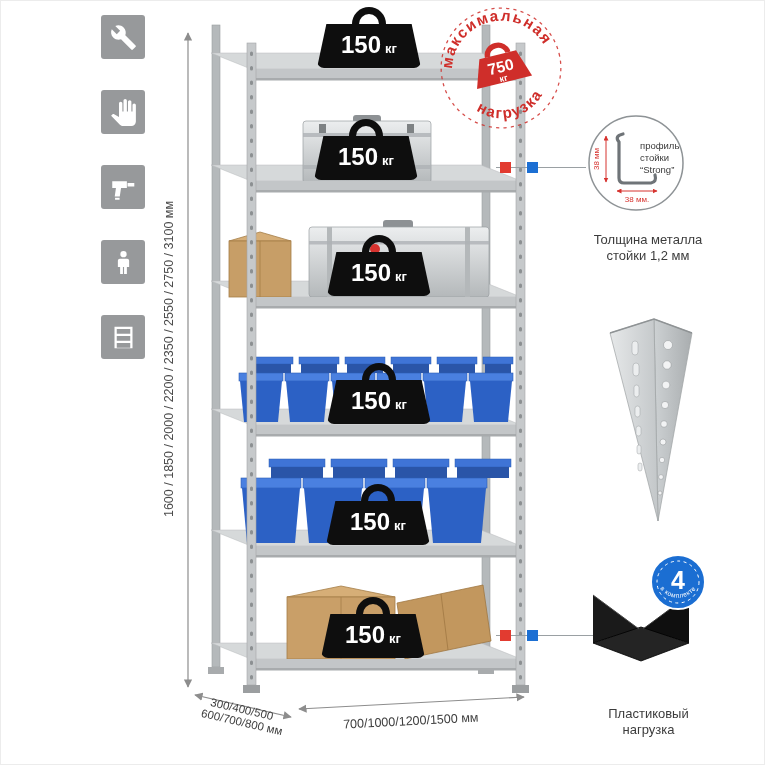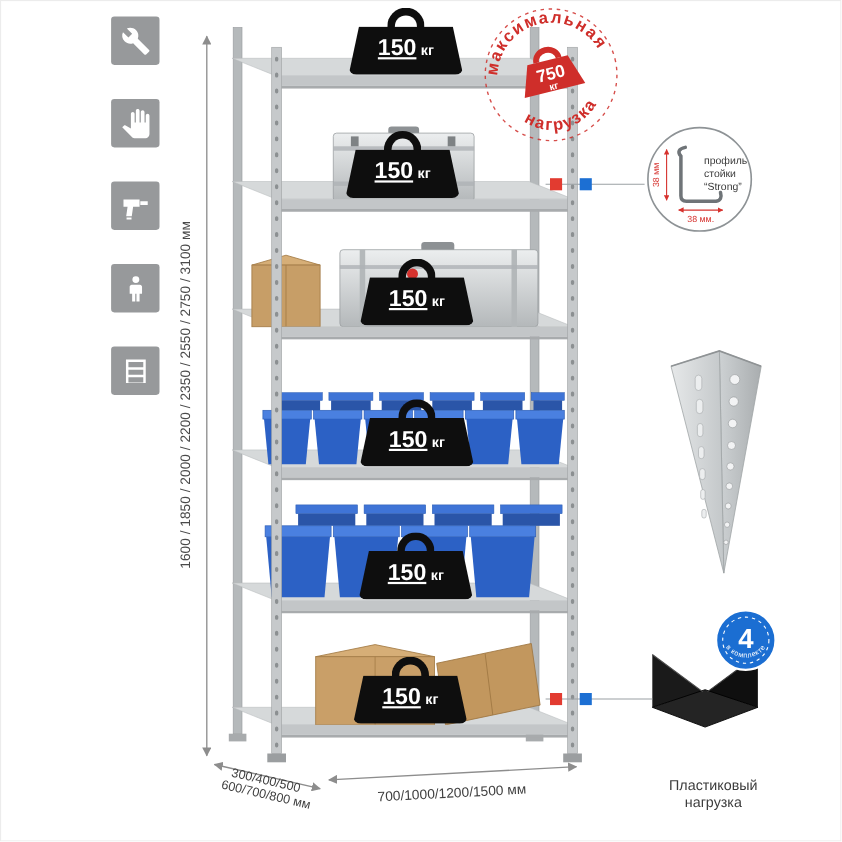--- a/index.html
+++ b/index.html
@@ -11,21 +11,21 @@
   .tile{width:44px;height:44px;background:#97999b;border-radius:3px;margin-bottom:31px;
         display:flex;align-items:center;justify-content:center;}
   .tile svg{width:27px;height:27px;fill:#fff;stroke:none;}
   
   .weight{position:absolute;width:104px;z-index:30;}
   .w-handle{width:34px;height:19px;border:7px solid #0e0e0e;border-bottom:none;
             border-radius:17px 17px 0 0;margin:0 auto;box-sizing:border-box;}
   .w-body{width:104px;height:44px;background:#0e0e0e;margin-top:-2px;
           clip-path:polygon(9% 0,91% 0,100% 100%,0 100%);border-radius:7px;
           display:flex;align-items:baseline;justify-content:center;color:#fff;padding-top:9px;box-sizing:border-box;}
-  .w-num{font-size:21px;font-weight:700;line-height:1;text-decoration:underline;}
+  .w-num{font-size:24px;font-weight:700;line-height:1;}
   .w-unit{font-size:13px;font-weight:700;margin-left:4px;}
   
   #stamp{left:437px;top:4px;width:126px;height:126px;transform:rotate(-14deg);z-index:40;}
   
   .caption{position:absolute;text-align:center;font-size:13px;color:#3c3c3c;line-height:1.25;
            white-space:pre-line;z-index:5;}
   svg text{font-family:"Liberation Sans","DejaVu Sans",sans-serif;}
 </style>
 </head>
 <body>
@@ -312,20 +312,22 @@
     <circle cx="50" cy="50" r="47" fill="#ffffff" stroke="#8e9396" stroke-width="1.5"></circle>
     <path d="M37,21 q-9,2 -4,8 v36 q0,5 5,5 h27 q6,-1 4,-8" stroke="#6f7478" stroke-width="3.2" fill="none" stroke-linecap="round"></path>
     <line x1="20" y1="23" x2="20" y2="69" stroke="#d6322e" stroke-width="1" marker-start="url(#arrR)" marker-end="url(#arrR)"></line>
     <text transform="rotate(-90 13 46)" x="13" y="46" text-anchor="middle" font-size="8" fill="#d6322e">38 мм</text>
     <line x1="31" y1="78" x2="71" y2="78" stroke="#d6322e" stroke-width="1" marker-start="url(#arrR)" marker-end="url(#arrR)"></line>
     <text x="51" y="89" text-anchor="middle" font-size="8" fill="#d6322e">38 мм.</text>
     <text x="54" y="36" font-size="9.5" fill="#3a3a3a">профиль</text>
     <text x="54" y="48" font-size="9.5" fill="#3a3a3a">стойки</text>
     <text x="54" y="60" font-size="9.5" fill="#3a3a3a">“Strong”</text>
   </svg>
+  <div class="caption" style="left:572px;top:231px;width:150px">Толщина металла
+стойки 1,2 мм</div>
 
   <svg class="abs" style="left:595px;top:310px;z-index:15" width="110" height="225" viewBox="0 0 110 225">
     <defs>
       <linearGradient id="pgl" x1="0" y1="0" x2="1" y2="0">
           <stop offset="0" stop-color="#e6e8e9"></stop>
           <stop offset="1" stop-color="#c3c7c9"></stop>
         </linearGradient>
       <linearGradient id="pgr" x1="0" y1="0" x2="1" y2="0">
           <stop offset="0" stop-color="#cdd1d3"></stop>
           <stop offset="1" stop-color="#a9adaf"></stop>

